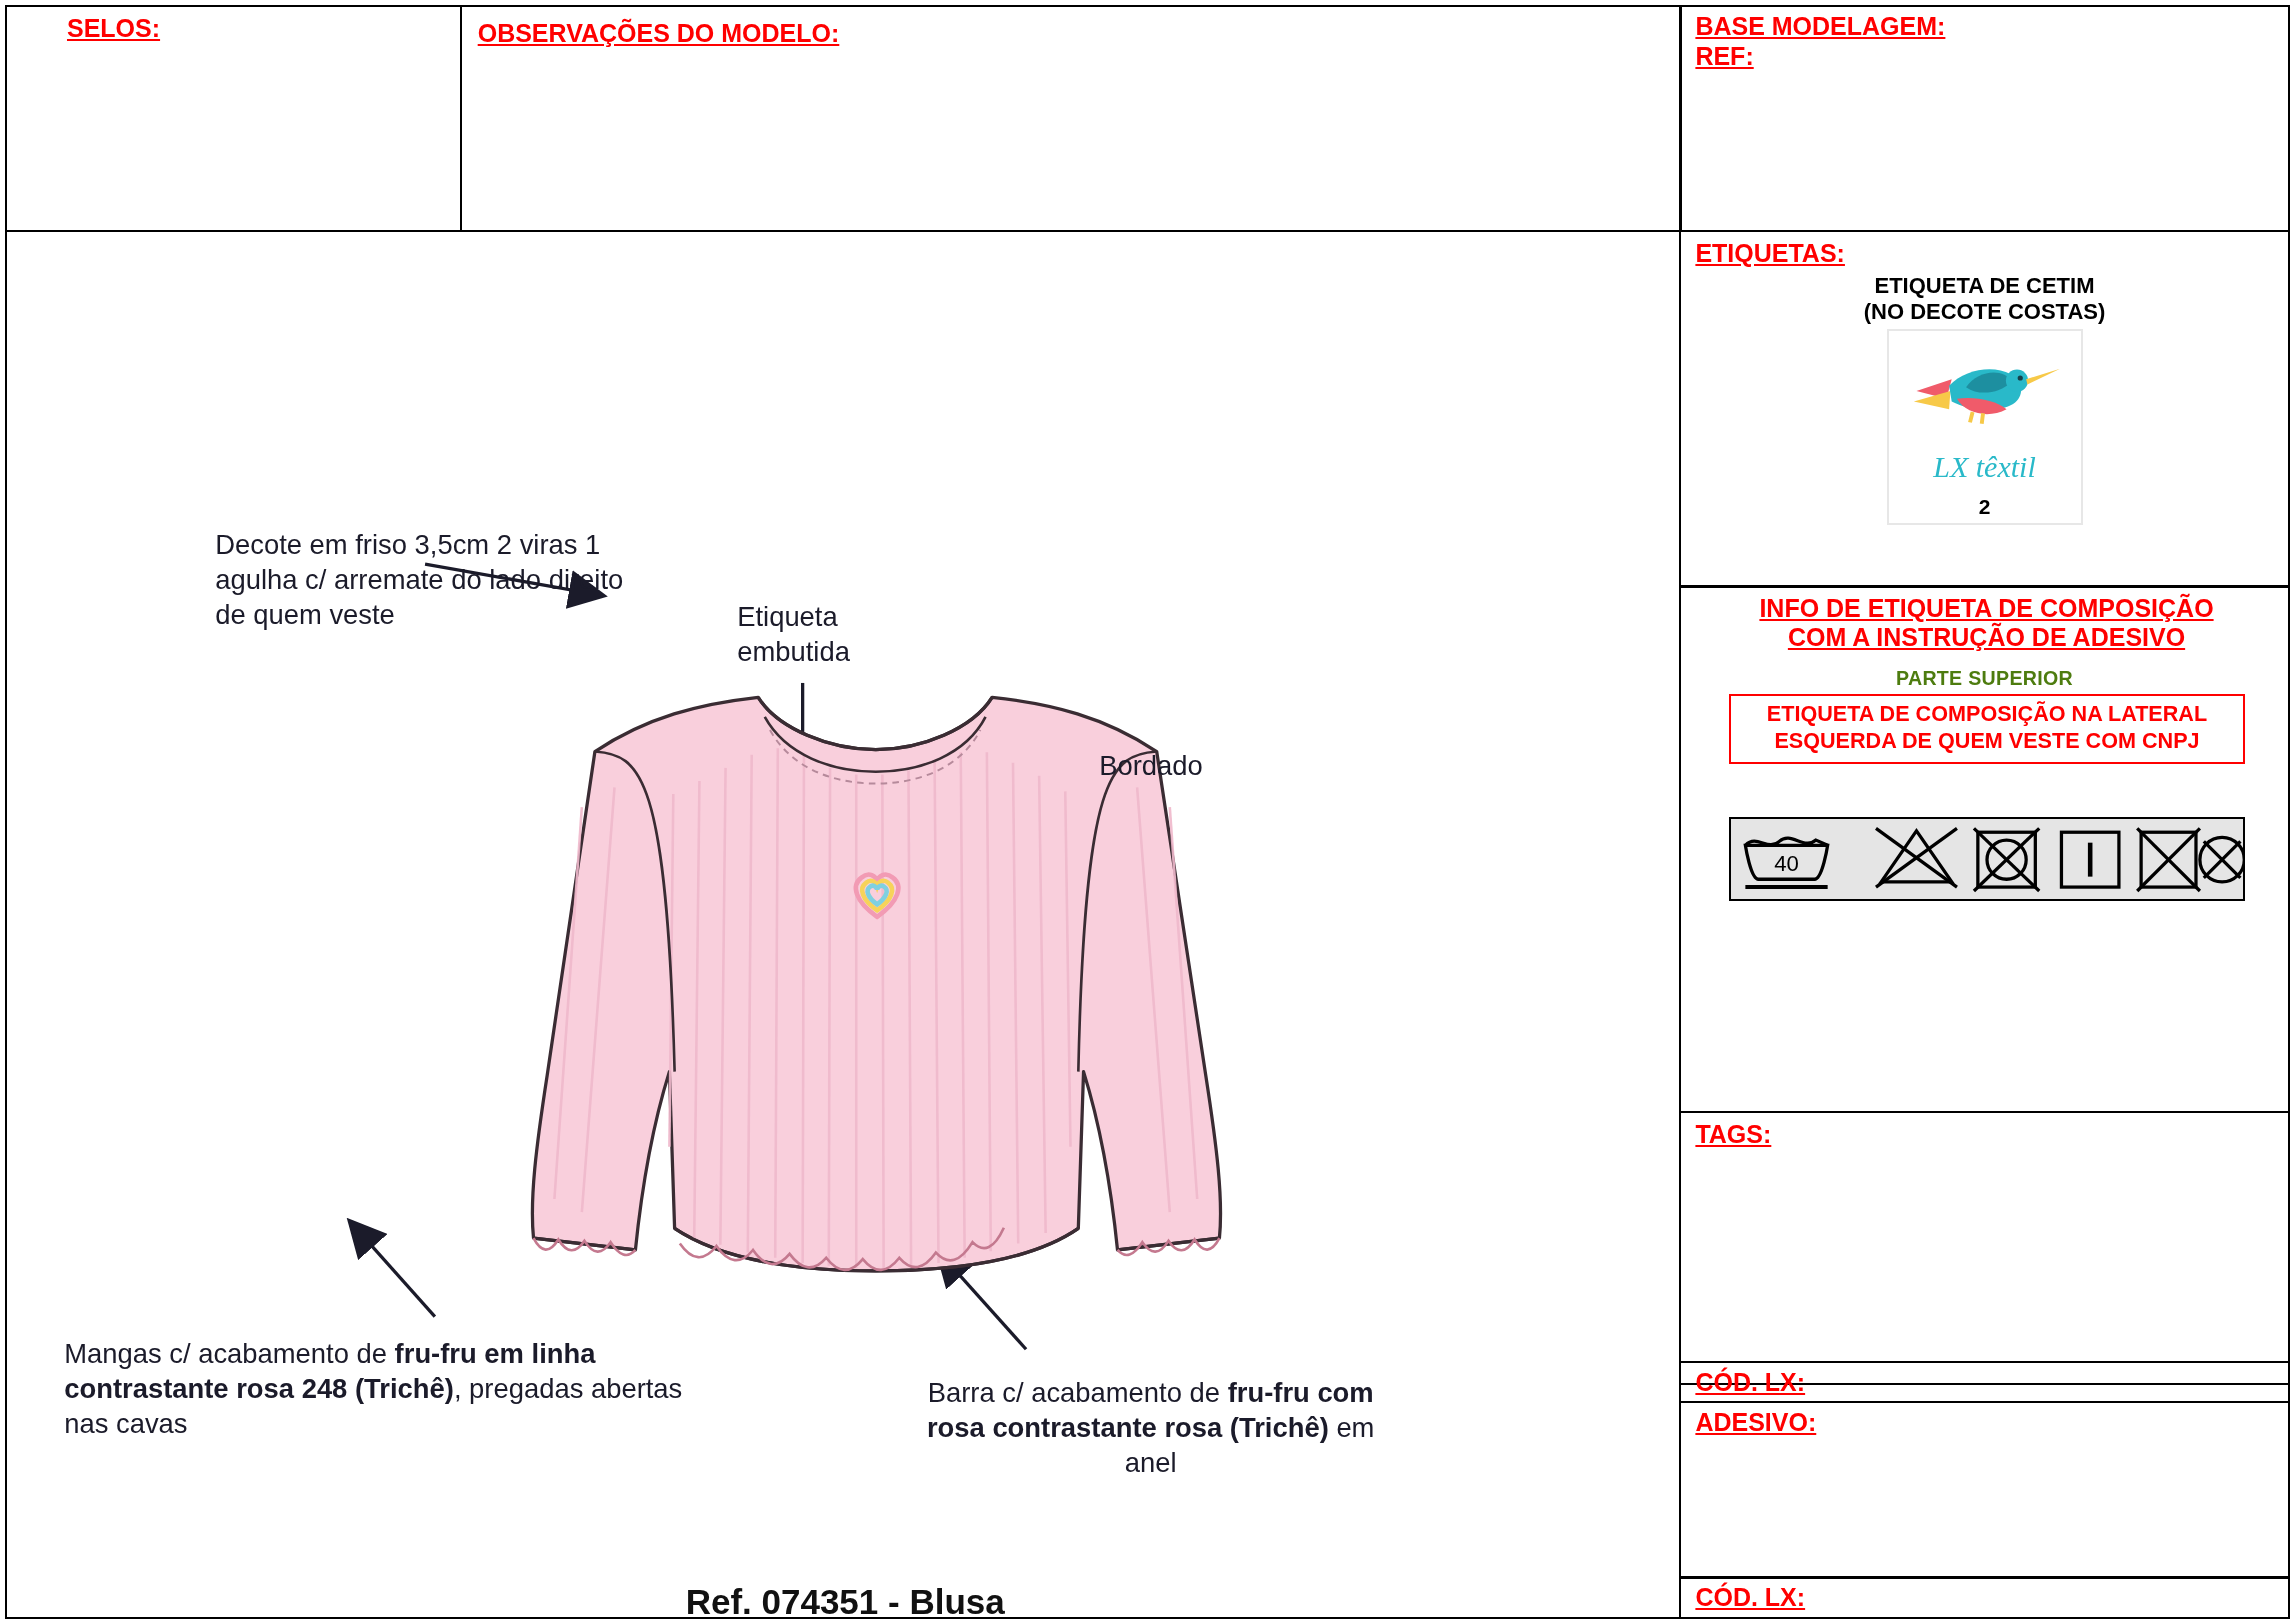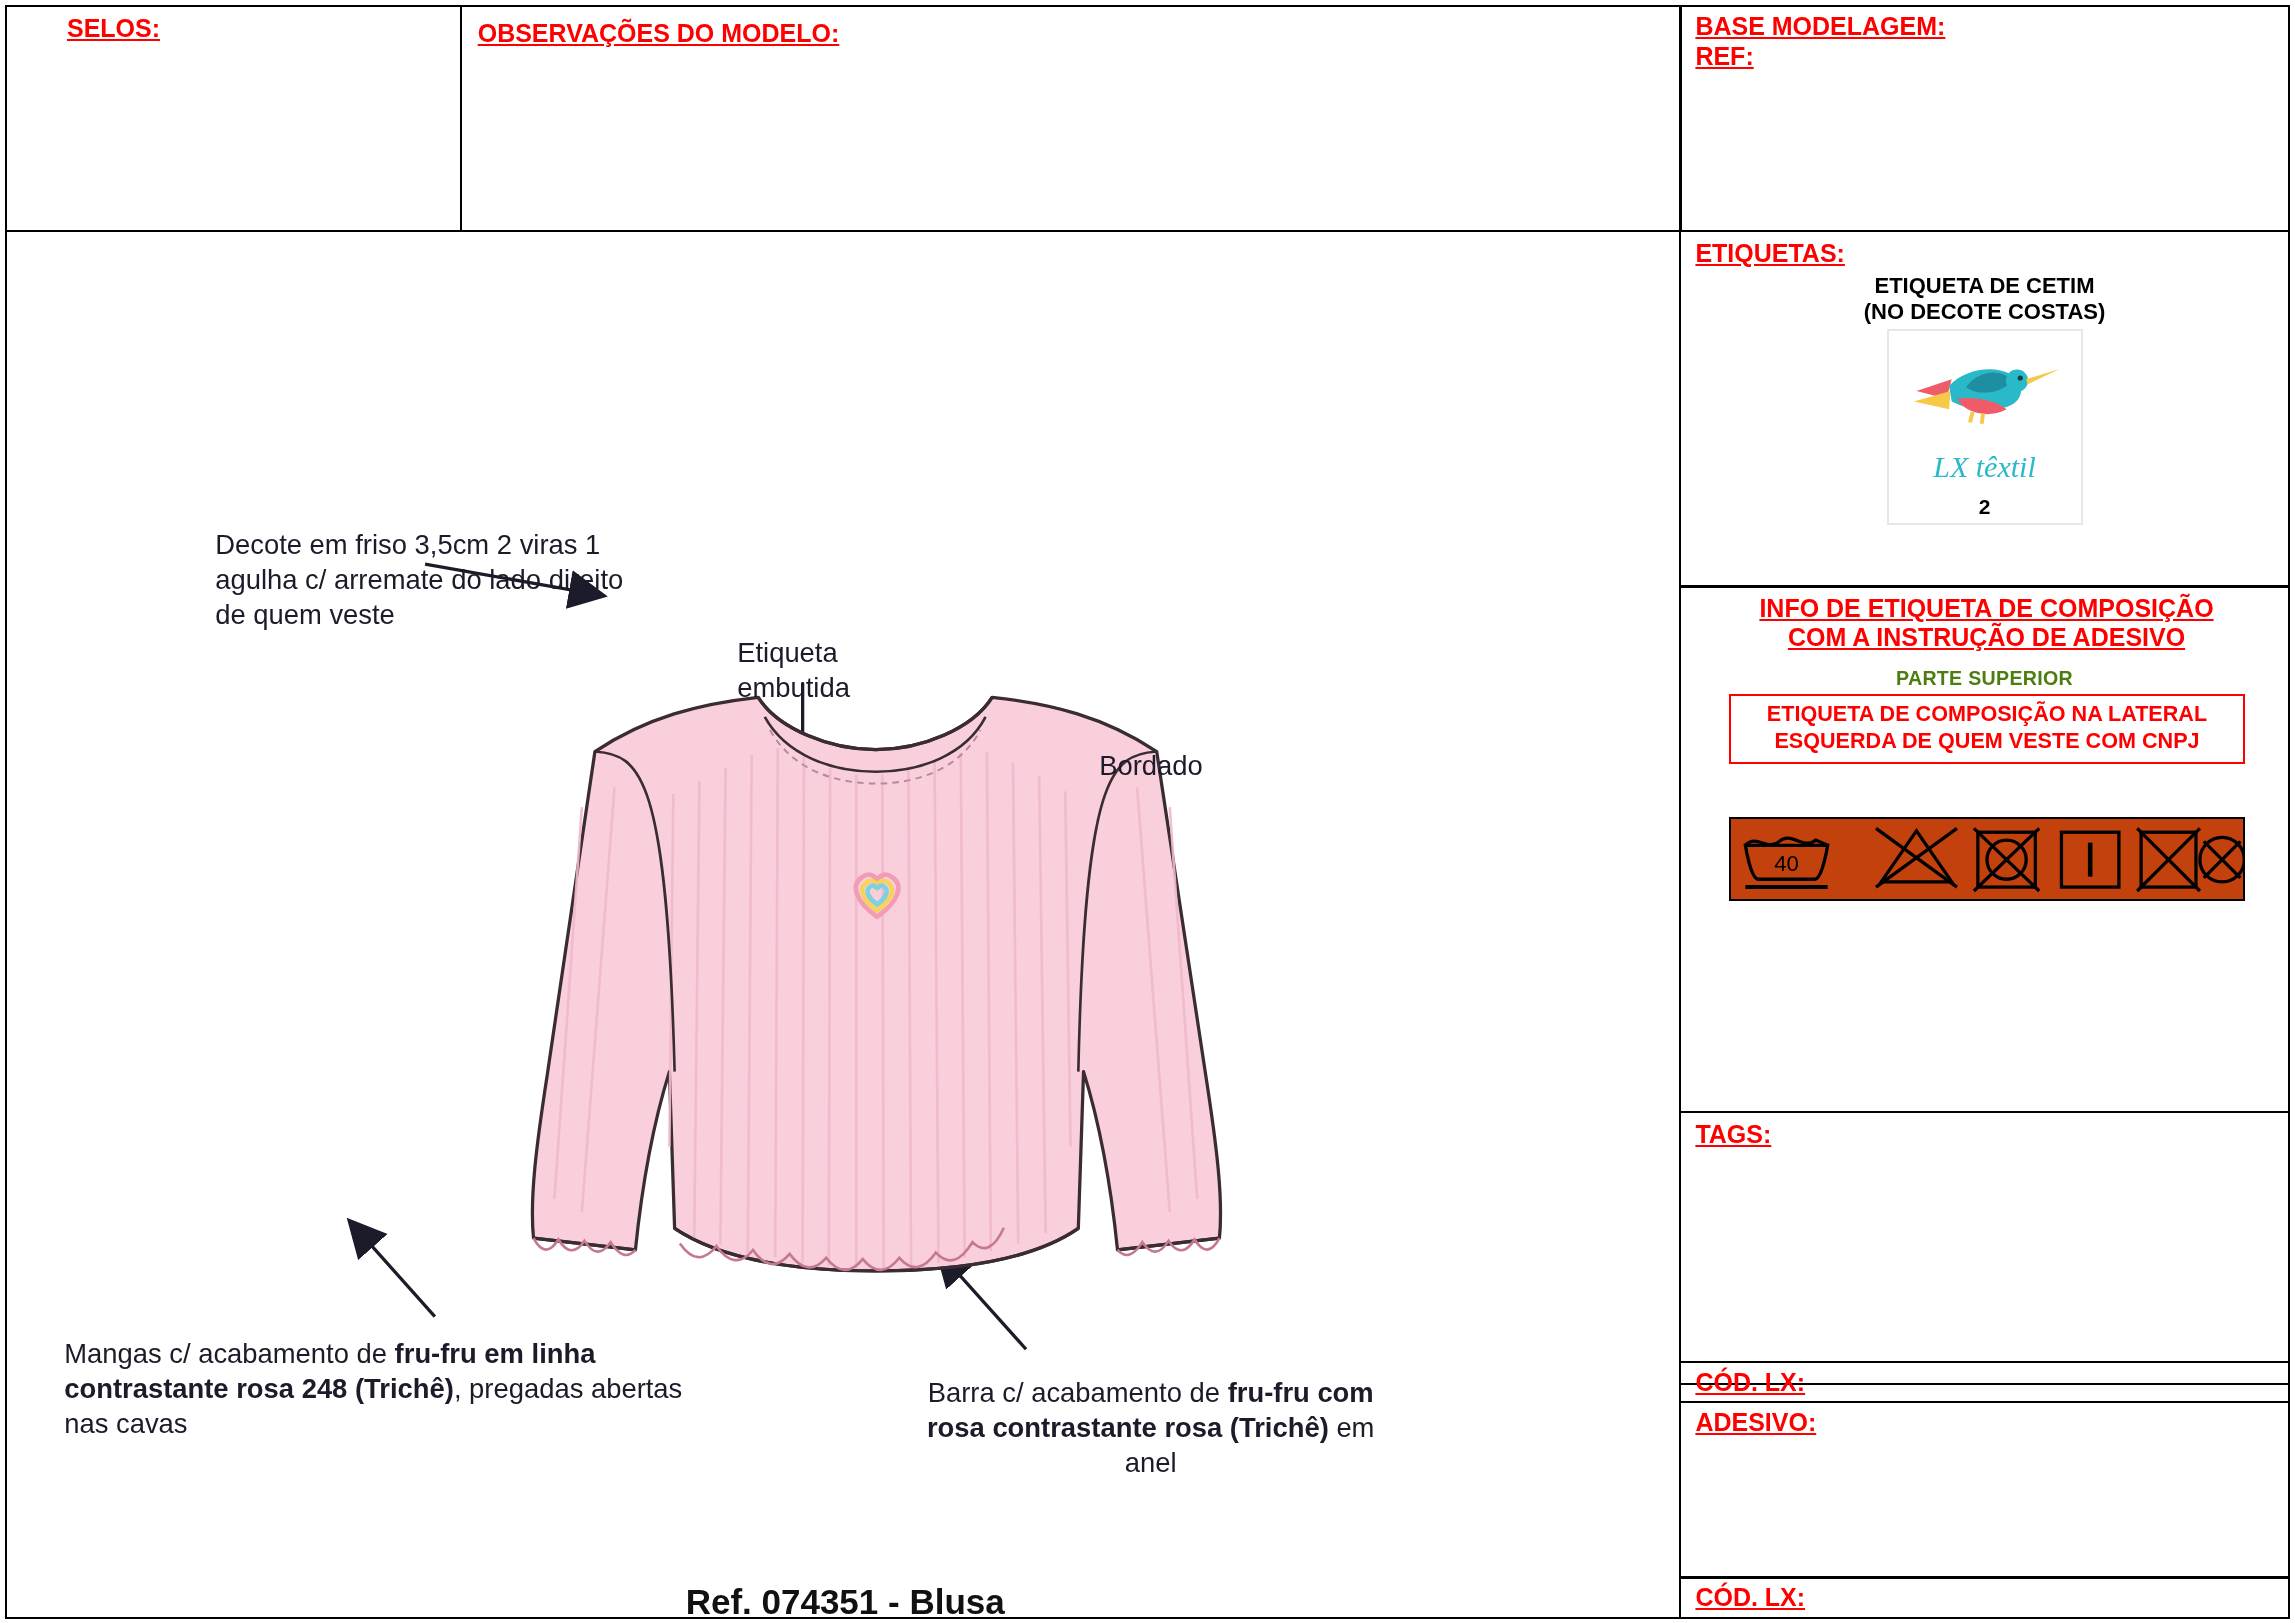--- a/index.html
+++ b/index.html
@@ -68,30 +68,30 @@
   }
   .comp-box{
     position:absolute;left:48px;top:107px;width:516px;
     border:2px solid #ff0000;box-sizing:border-box;
     padding:5.2px 3.9px 7.8px 3.9px;
     color:#ff0000;font-weight:bold;font-size:21.6px;line-height:1.22;
     text-align:center;
   }
   .care-box{
     position:absolute;left:48px;top:230px;width:516px;height:84px;
-    border:2px solid #000;box-sizing:border-box;background:#c2410c;
+    border:2px solid #000;box-sizing:border-box;background:#e5e5e5;
   }
   
   .note{
     position:absolute;color:#1b1b2a;font-size:27.4px;line-height:1.28;
     font-family:"Liberation Sans", sans-serif;
   }
   .note b{font-weight:bold;}
   #n-decote{left:208px;top:295px;width:418px;}
-  #n-etiq{left:730px;top:367px;width:216px;margin-top:36px;}
+  #n-etiq{left:730px;top:367px;width:216px;}
   #n-bordado{left:1092px;top:516px;width:216px;}
   #n-mangas{left:57px;top:1104px;width:627px;}
   #n-barra{left:915px;top:1143px;width:457px;text-align:center;}
   
   #caption{
     position:absolute;left:0;top:1346px;width:1676px;text-align:center;
     font-size:35px;font-weight:bold;color:#111;line-height:1.38;
   }
   #caption .line{display:block;}
   svg{display:block;}

